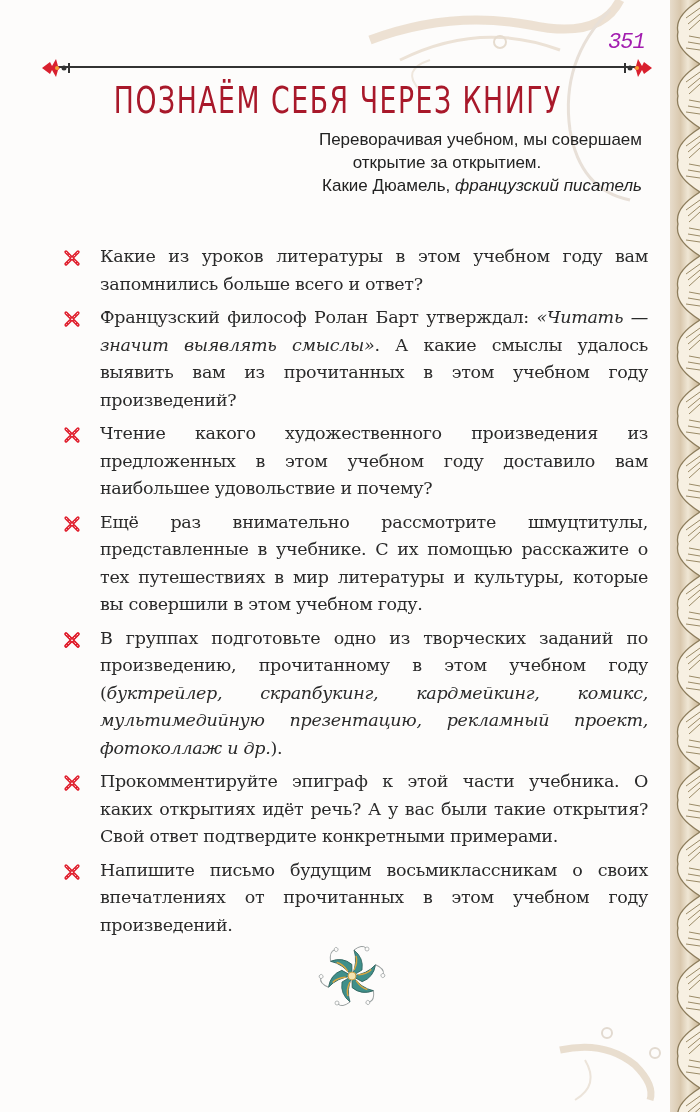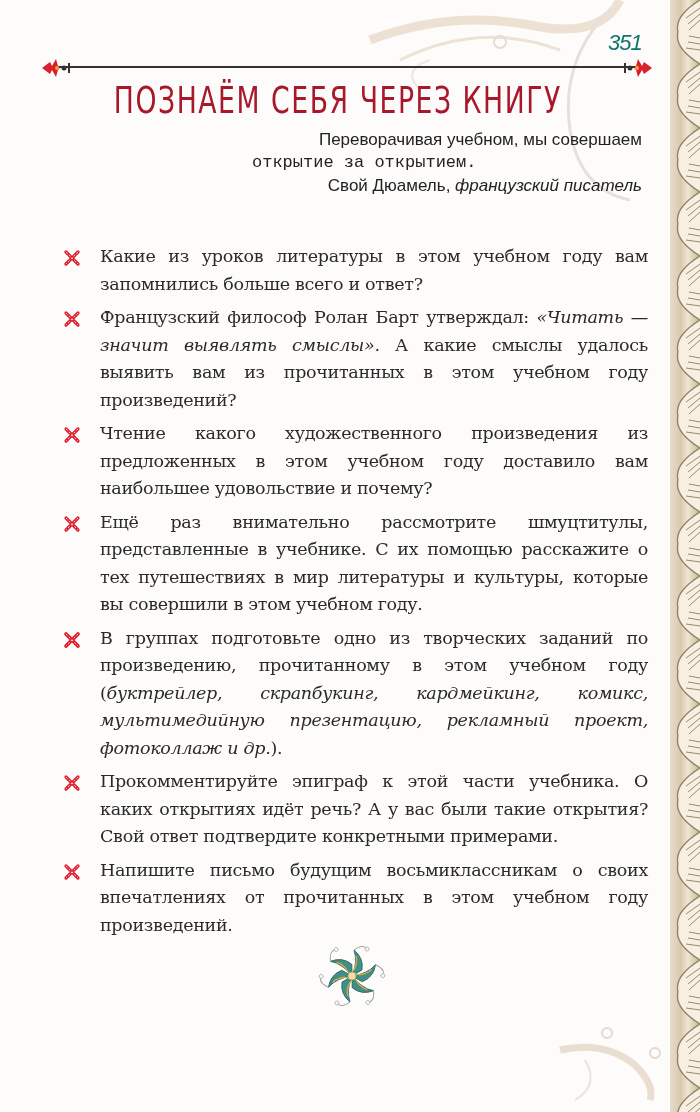--- a/index.html
+++ b/index.html
@@ -20,38 +20,38 @@
     
     .header-rule {
       position: absolute; top: 66px; left: 52px; width: 594px; height: 2px; background: #333;
     }
     .rule-end { position: absolute; top: 57px; }
     .rule-end.left { left: 40px; }
     .rule-end.right { left: 620px; }
 
     .page-number {
       position: absolute; top: 30px; left: 608px;
-      font-family: Liberation Sans, sans-serif; font-style: italic; font-size: 22px;
-      color: #0f766e; letter-spacing: -1px;
+      font-family: Liberation Mono, monospace; font-style: italic; font-size: 22px;
+      color: #a21caf; letter-spacing: -1px;
     }
 
     .page-title {
       position: absolute; top: 78px; left: 0; width: 670px; text-align: center;
       font-family: "DejaVu Sans", sans-serif; font-size: 38px; font-weight: normal;
       color: #a8182a; letter-spacing: 2px; transform: scaleX(0.78); transform-origin: 348px 0;
       font-stretch: condensed;
     }
 
     .epigraph {
       position: absolute; top: 128px; right: 58px; width: 430px; text-align: right;
       font-family: "Liberation Sans", sans-serif; font-size: 17px; line-height: 23px; color: #222;
     }
     .epigraph .quote-line { display: block; }
     .epigraph .first { padding-right: 0; }
-    .epigraph .second { text-align: left; padding-left: 40px; font-family: Liberation Mono, monospace; }
+    .epigraph .second { text-align: center; padding-left: 40px; }
     .epigraph em { font-style: italic; }
 
     .questions {
       position: absolute; top: 243px; left: 63px; width: 585px; list-style: none;
     }
     .question {
       position: relative; padding-left: 37px; margin-bottom: 6px;
       font-family: "DejaVu Serif", serif; font-size: 17.5px; line-height: 27.5px;
       text-align: justify; letter-spacing: -0.3px; color: #2a2a2a;
     }
@@ -104,21 +104,21 @@
   <circle cx="24" cy="11" r="2.5" fill="#333"></circle>
   <rect x="28" y="6" width="2" height="10" fill="#333"></rect>
 </svg>
 <div class="page-number">351</div>
 
 <h1 class="page-title">ПОЗНАЁМ СЕБЯ ЧЕРЕЗ КНИГУ</h1>
 
 <div class="epigraph">
   <span class="quote-line first">Переворачивая учебном, мы совершаем</span>
   <span class="quote-line second">открытие за открытием.</span>
-  <span class="quote-line"><span>Свой Дюамель, </span><em>французский писатель</em></span>
+  <span class="quote-line"><span>Какие Дюамель, </span><em>французский писатель</em></span>
 </div>
 
 <ul class="questions">
   <li class="question">
     <svg class="marker" viewBox="0 0 18 18">
         <path d="M3 3 L15 15 M15 3 L3 15" stroke="#e0202e" stroke-width="3.2" stroke-linecap="round"></path>
         <path d="M3 3 L15 15 M15 3 L3 15" stroke="#fff" stroke-width="0.8" stroke-dasharray="2 2"></path>
       </svg>
     <span>Какие из уроков литературы в этом учебном году вам запомнились больше всего и ответ?</span>
   </li>

